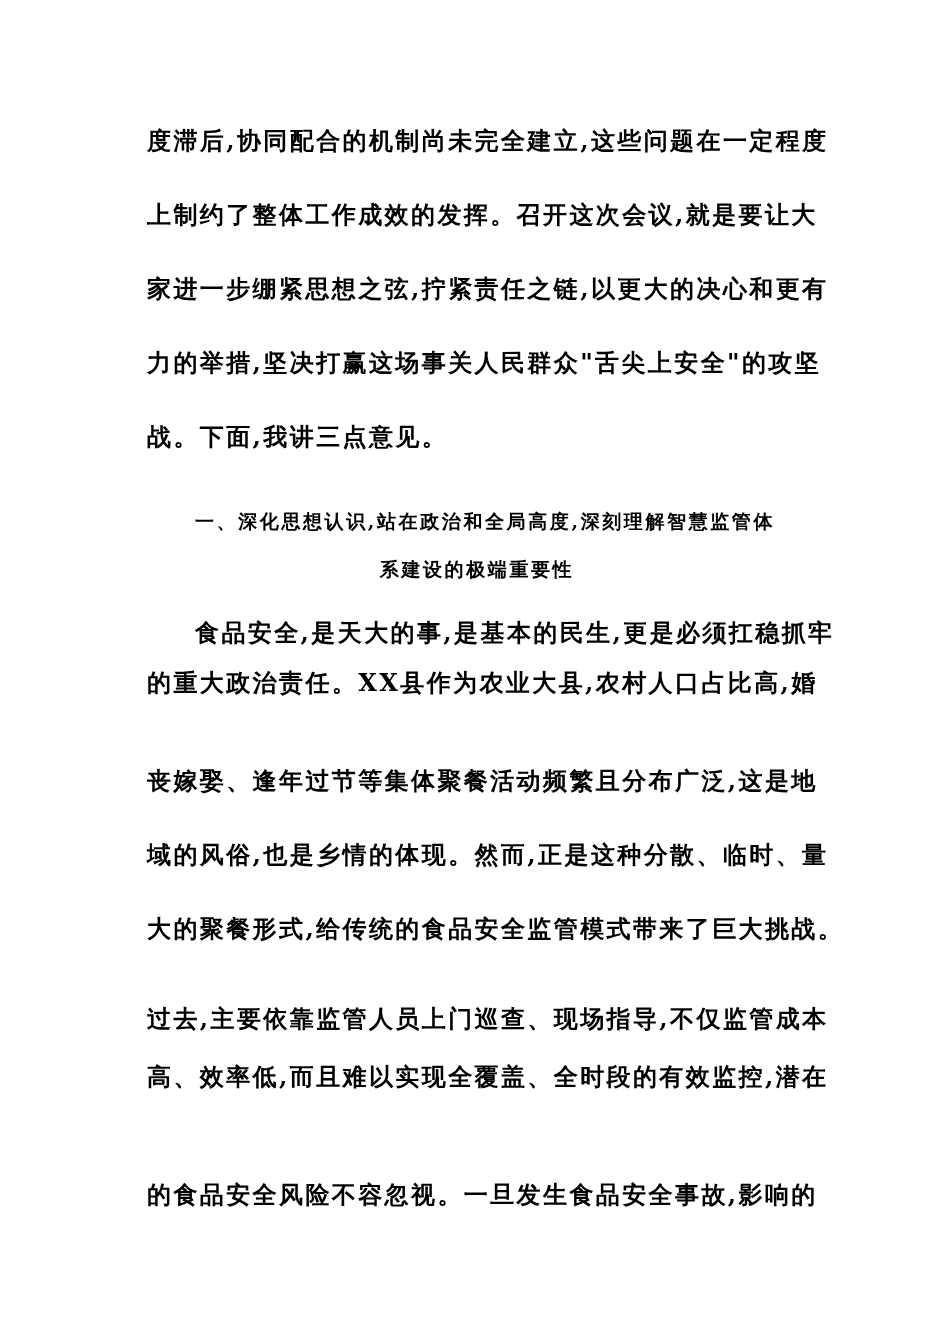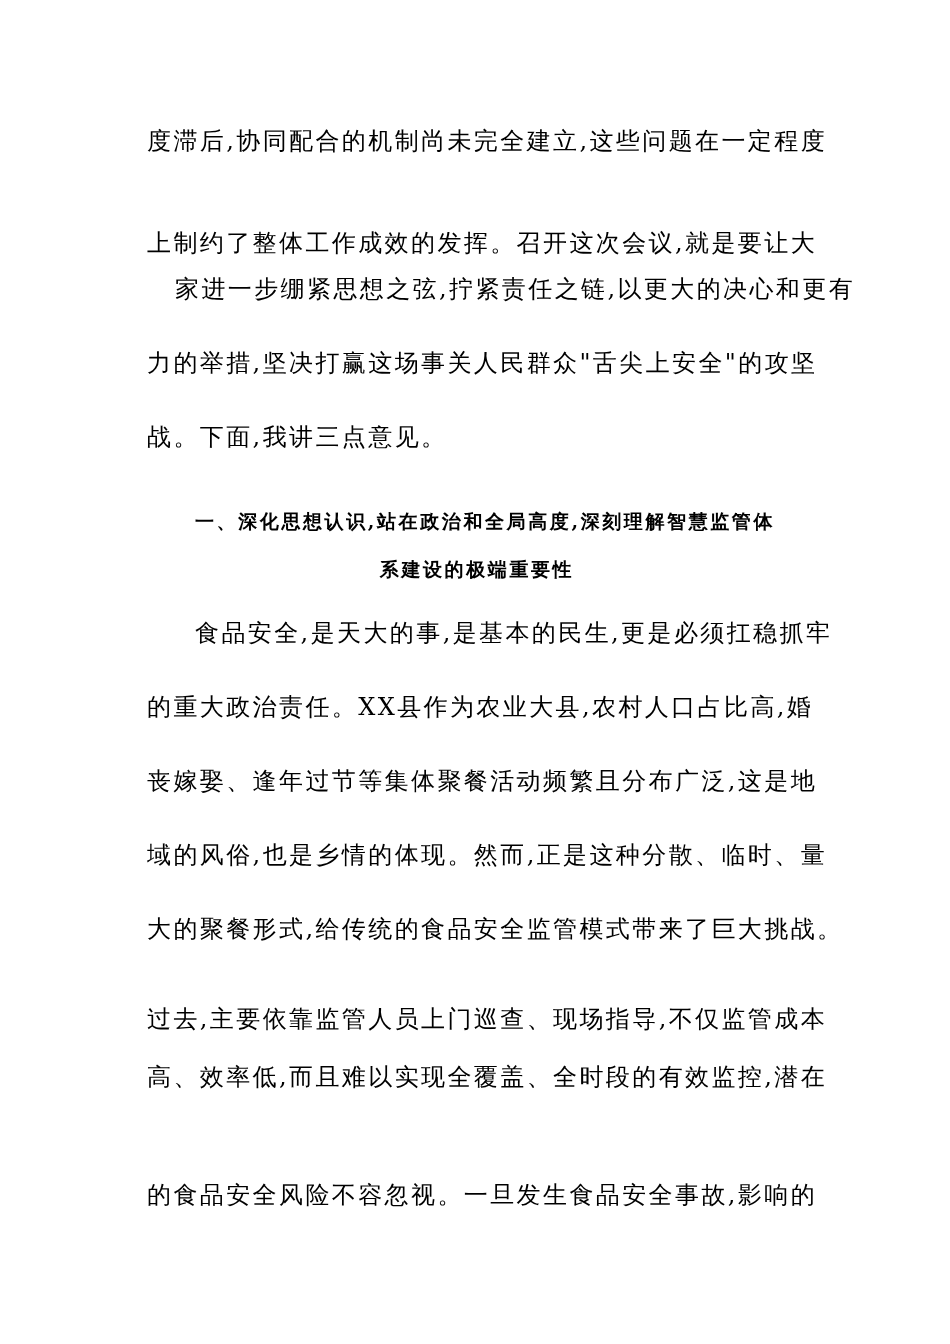--- a/index.html
+++ b/index.html
@@ -24,52 +24,53 @@
       background: #ffffff;
     }
     .line {
       position: absolute;
       left: 147px;
       width: 660px;
       font-size: 24px;
       line-height: 30px;
       white-space: nowrap;
       letter-spacing: 2.4px;
+      font-weight: bold;
     }
     .line.indent {
       left: 195px;
       width: 612px;
     }
     .heading {
       font-weight: bold;
       font-size: 19px;
       letter-spacing: 2.6px;
     }
   </style>
 </head>
 <body>
 
 <div class="page">
 
   <div>
     <div class="line" style="top:126px;">度滞后,协同配合的机制尚未完全建立,这些问题在一定程度</div>
-    <div class="line" style="top:200px;margin-top:28px;">上制约了整体工作成效的发挥。召开这次会议,就是要让大</div>
-    <div class="line" style="top:274px;margin-left:28px;">家进一步绷紧思想之弦,拧紧责任之链,以更大的决心和更有</div>
+    <div class="line" style="top:200px;">上制约了整体工作成效的发挥。召开这次会议,就是要让大</div>
+    <div class="line" style="top:274px;">家进一步绷紧思想之弦,拧紧责任之链,以更大的决心和更有</div>
     <div class="line" style="top:348px;">力的举措,坚决打赢这场事关人民群众"舌尖上安全"的攻坚</div>
     <div class="line" style="top:422px;">战。下面,我讲三点意见。</div>
   </div>
 
   <div>
     <div class="line indent heading" style="top:506px;">一、深化思想认识,站在政治和全局高度,深刻理解智慧监管体</div>
     <div class="line heading" style="top:554px;text-align:center;">系建设的极端重要性</div>
   </div>
 
   <div>
     <div class="line indent" style="top:618px;">食品安全,是天大的事,是基本的民生,更是必须扛稳抓牢</div>
-    <div class="line" style="top:692px;">的重大政治责任。XX县作为农业大县,农村人口占比高,婚</div>
+    <div class="line" style="top:668px;">的重大政治责任。XX县作为农业大县,农村人口占比高,婚</div>
     <div class="line" style="top:766px;">丧嫁娶、逢年过节等集体聚餐活动频繁且分布广泛,这是地</div>
     <div class="line" style="top:840px;">域的风俗,也是乡情的体现。然而,正是这种分散、临时、量</div>
     <div class="line" style="top:914px;">大的聚餐形式,给传统的食品安全监管模式带来了巨大挑战。</div>
     <div class="line" style="top:988px;margin-top:16px;">过去,主要依靠监管人员上门巡查、现场指导,不仅监管成本</div>
     <div class="line" style="top:1062px;">高、效率低,而且难以实现全覆盖、全时段的有效监控,潜在</div>
     <div class="line" style="top:1180px;">的食品安全风险不容忽视。一旦发生食品安全事故,影响的</div>
   </div>
 
 </div>
 

